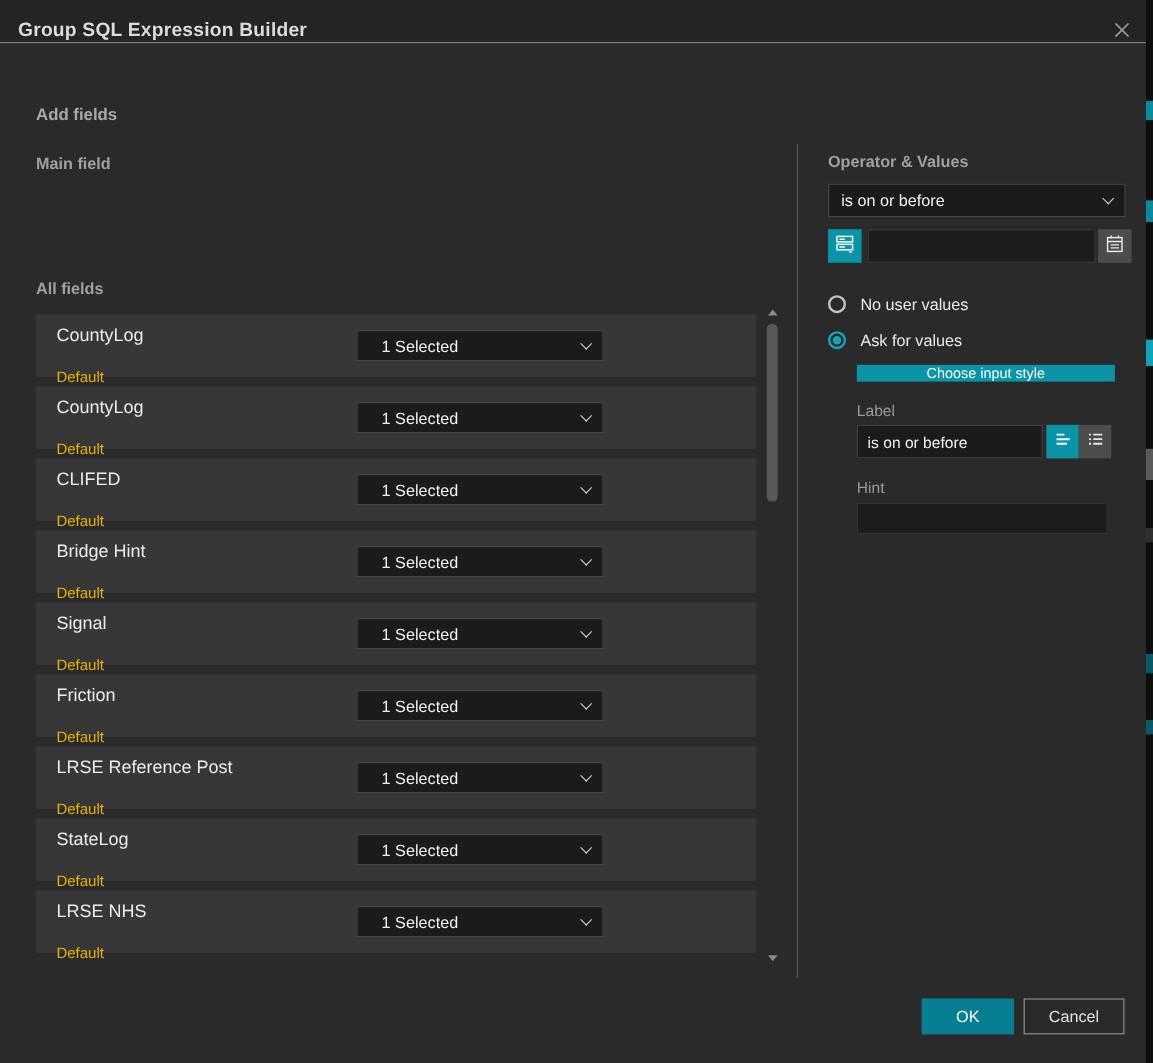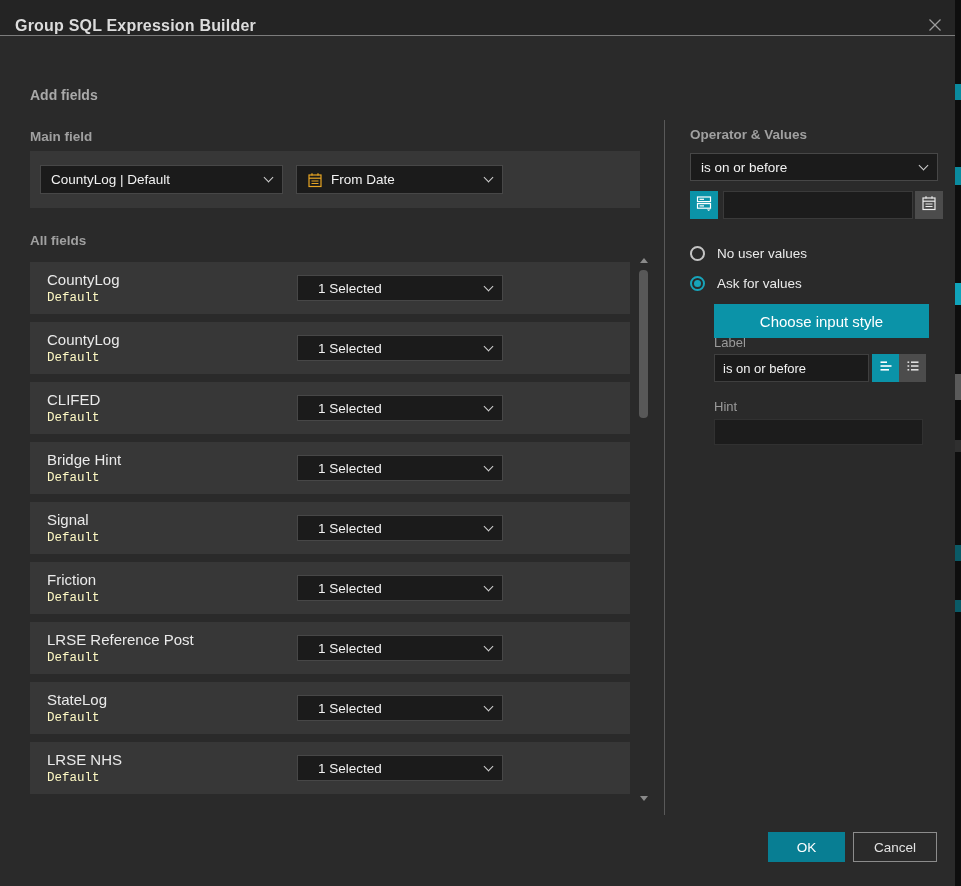--- a/index.html
+++ b/index.html
@@ -32,21 +32,21 @@
   .main-panel { position:absolute; left:30px; top:151px; width:610px; height:57px; background:#373737;
                 display:flex; align-items:center; padding-left:10px; }
   .layer-select { width:243px; height:29px; }
   .field-select { width:207px; height:29px; margin-left:13px; }
   .cal-amber { color:#e8a623; display:flex; margin-right:8px; flex:none; }
 
   
   .fields-list { position:absolute; left:30px; top:262px; width:600px; }
   .field-row { position:relative; width:600px; height:52px; background:#373737; margin-bottom:8px; }
   .field-name { position:absolute; left:17px; top:9px; font-size:15px; color:#eaeaea; }
-  .field-sub { position:absolute; left:17px; top:29px; font-size:12.5px; color:#fef9c3;font-family:Liberation Mono, monospace; }
+  .field-sub { position:absolute; left:17px; top:45px; font-size:12.5px; color:#eab308; }
   .row-select { position:absolute; left:267px; top:13px; width:206px; height:26px;padding-left:20px; }
 
   
   .scroll-up { position:absolute; left:640px; top:258px; width:0; height:0;
                border-left:4px solid transparent; border-right:4px solid transparent;
                border-bottom:5px solid #8a8a8a; cursor:pointer; }
   .scroll-thumb { position:absolute; left:639px; top:270px; width:9px; height:148px;
                   background:#585858; border-radius:4px; cursor:pointer; }
   .scroll-down { position:absolute; left:640px; top:796px; width:0; height:0;
                  border-left:4px solid transparent; border-right:4px solid transparent;
@@ -64,22 +64,22 @@
                 color:#f0f0f0; font-size:13px; padding:0 6px; font-family:inherit; }
   .calendar-btn { width:28px; height:28px; background:#4c4c4c; color:#eaeaea; display:flex;
                   align-items:center; justify-content:center; cursor:pointer; flex:none; }
 
   .radio-row { position:absolute; left:690px; height:16px; display:flex; align-items:center; cursor:pointer; }
   .radio { width:15px; height:15px; border-radius:50%; border:2px solid #c4c4c4; flex:none; position:relative; }
   .radio-row.checked .radio { border-color:#17a4ba; }
   .radio-row.checked .radio::after { content:''; position:absolute; inset:2px; border-radius:50%; background:#17a4ba; }
   .radio-label { margin-left:12px; font-size:13.5px; color:#eaeaea; }
 
-  .choose-btn { position:absolute; left:714px; top:304px; width:215px; height:34px;
-                background:var(--accent,#0b93a8); color:#fff; border:none; font-size:15px;
+  .choose-btn { position:absolute; left:714px; top:304px; width:215px; height:14px;
+                background:var(--accent,#0b93a8); color:#fff; border:none; font-size:12px;
                 font-family:inherit; cursor:pointer; }
 
   .label-row { position:absolute; left:714px; top:354px; width:213px; height:28px; display:flex; }
   .label-input { width:155px; background:#1b1b1b; border:1px solid #3f3f3f; color:#f2f2f2;
                  font-size:13px; padding:0 8px; font-family:inherit; }
   .style-btn { width:27px; height:28px; display:flex; align-items:center; justify-content:center;
                cursor:pointer; flex:none; }
   .style-btn.active { background:var(--accent,#0b93a8); margin-left:3px; }
   .style-btn.inactive { background:#4c4c4c; }
 
@@ -118,40 +118,20 @@
           <line x1="3.5" y1="3.5" x2="14.5" y2="14.5"></line>
             <line x1="14.5" y1="3.5" x2="3.5" y2="14.5"></line>
         </svg>
       </span>
     </div>
   </div>
 
   <div class="section-heading" style="left:30px; top:87px;">Add fields</div>
   <div class="sub-label" style="left:30px; top:129px;">Main field</div>
 
-  <div class="main-panel">
-    <div class="select layer-select">
-      <span class="sel-text">CountyLog | Default</span>
-      <span class="chev"></span>
-    </div>
-    <div class="select field-select">
-      <span class="cal-amber">
-        <svg width="16" height="16" viewBox="0 0 16 16" fill="none" stroke="currentColor">
-          <rect x="2" y="3" width="12" height="11.5" stroke-width="1.2"></rect>
-          <line x1="2" y1="6.2" x2="14" y2="6.2" stroke-width="1.2"></line>
-          <line x1="5" y1="1.2" x2="5" y2="3.5" stroke-width="1.2"></line>
-          <line x1="11" y1="1.2" x2="11" y2="3.5" stroke-width="1.2"></line>
-          <line x1="4.5" y1="9" x2="11.5" y2="9" stroke-width="1"></line>
-          <line x1="4.5" y1="11.5" x2="11.5" y2="11.5" stroke-width="1"></line>
-        </svg>
-      </span>
-      <span class="sel-text">From Date</span>
-      <span class="chev"></span>
-    </div>
-  </div>
 
   <div class="sub-label" style="left:30px; top:233px;">All fields</div>
 
   <div class="fields-list">
     <div class="field-row">
       <div class="field-name">CountyLog</div>
       <div class="field-sub">Default</div>
       <div class="select row-select">
         <span class="sel-text">1 Selected</span>
         <span class="chev"></span>

